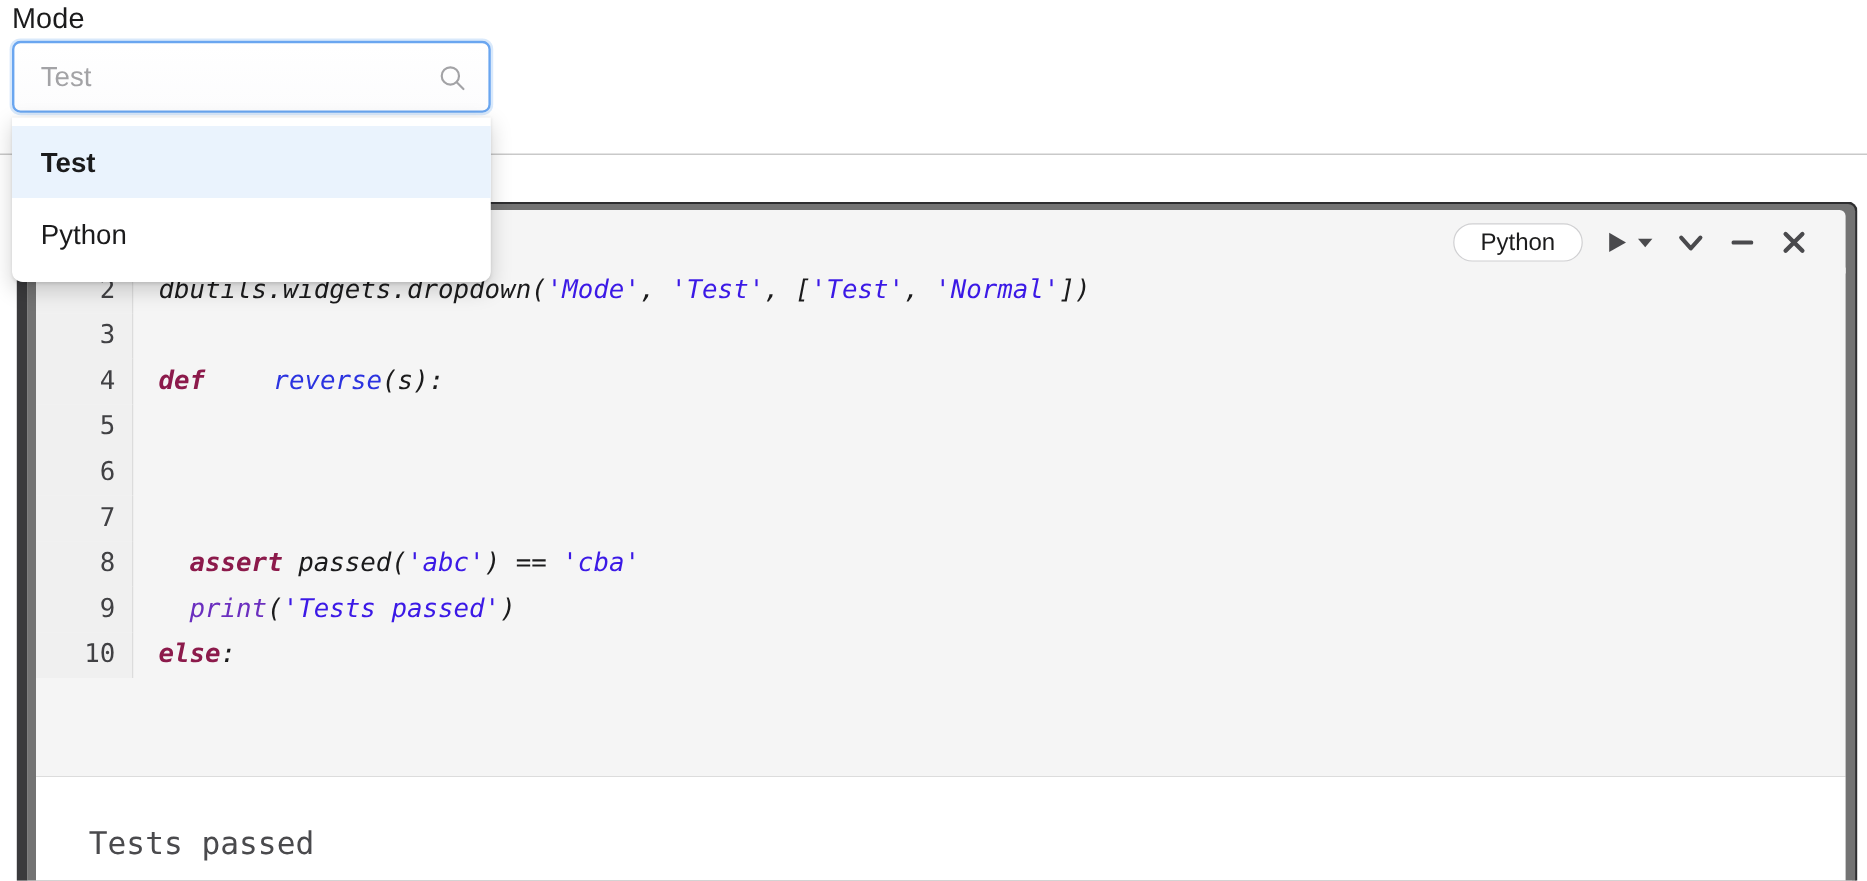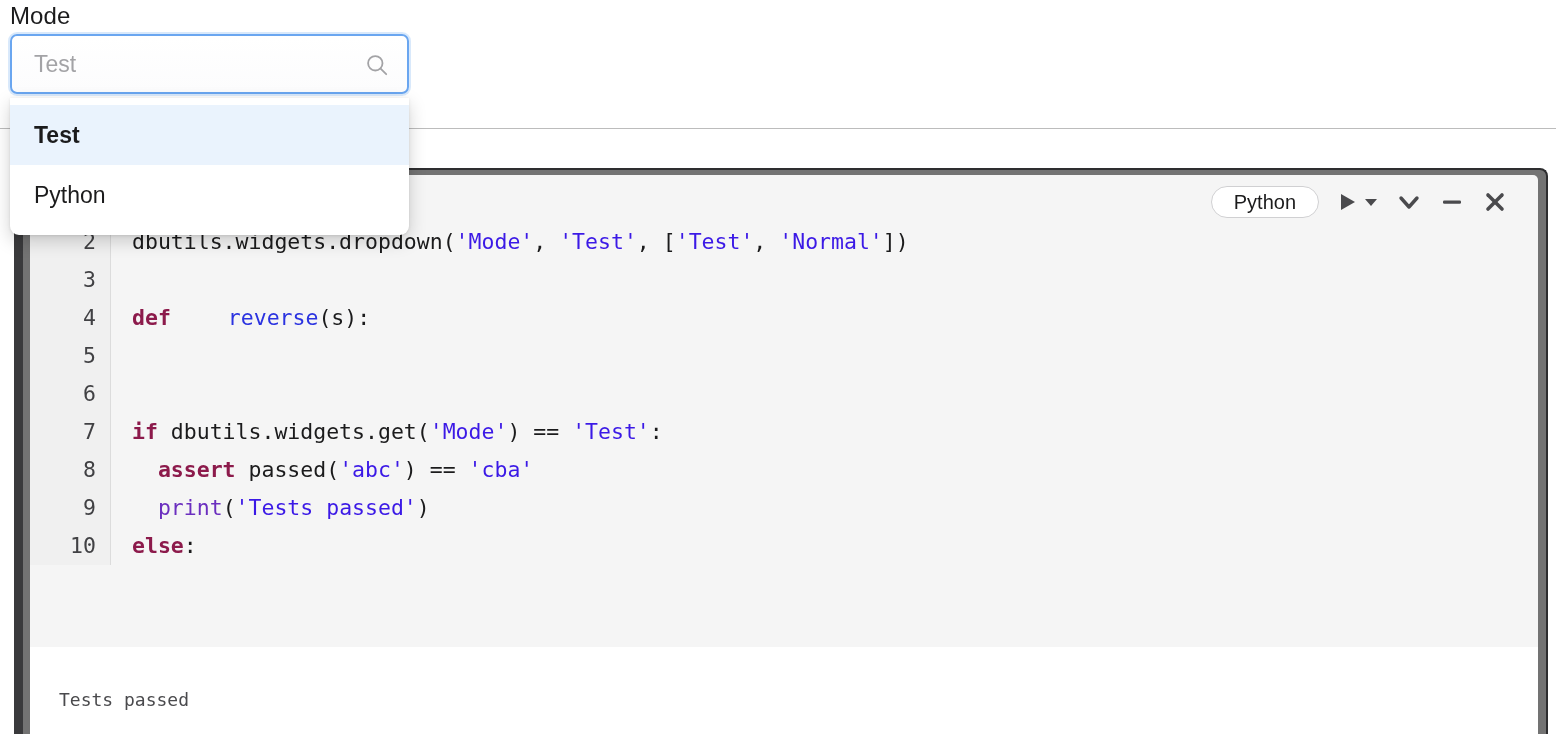--- a/index.html
+++ b/index.html
@@ -178,43 +178,44 @@
     text-align: right;
     padding-right: 14px;
     box-sizing: border-box;
     color: #414144;
     border-right: 1px solid #dcdcdc;
     background: #f0f0f0;
   }
   .code-text {
     padding-left: 21px;
     color: #1b1b1c;
+    font-style: italic;
   }
 
   
   .t-kw   { color: #8c1a4b; font-weight: bold; }
   .t-str  { color: #3b19e6; }
   .t-fn   { color: #2b33e0; margin-left: 44px; }
   .t-num  { color: #12713b; }
   .t-bi   { color: #6b2fbf; }
   .t-pl   { color: #1b1b1c; }
 
   
   #cell-output {
     position: absolute;
     left: 7px; top: 477px;
     width: 1508px;
     height: 87px;
     background: #ffffff;
   }
   #output-text {
     position: absolute;
-    left: 29px; top: 42px;
+    left: 44px; top: 42px;
     font-family: "DejaVu Sans Mono", "Liberation Mono", monospace;
-    font-size: 18px;
+    font-size: 26px;
     color: #4a4a4d;
     white-space: pre;
   }
 </style>
 </head>
 <body>
 
 <div id="widget-bar">
   <div class="widget-label">Mode</div>
 
@@ -278,21 +279,21 @@
 
       </div>
     </div>
 
     <div id="code-area">
         <div class="code-row"><div class="gutter">2</div><div class="code-text"><span class="t-pl">dbutils.widgets.dropdown(</span><span class="t-str">'Mode'</span><span class="t-pl">, </span><span class="t-str">'Test'</span><span class="t-pl">, [</span><span class="t-str">'Test'</span><span class="t-pl">, </span><span class="t-str">'Normal'</span><span class="t-pl">])</span></div></div>
         <div class="code-row"><div class="gutter">3</div><div class="code-text"><span class="t-pl"></span></div></div>
         <div class="code-row"><div class="gutter">4</div><div class="code-text"><span class="t-kw">def</span><span class="t-pl"> </span><span class="t-fn">reverse</span><span class="t-pl">(s):</span></div></div>
         <div class="code-row"><div class="gutter">5</div></div>
         <div class="code-row"><div class="gutter">6</div><div class="code-text"><span class="t-pl"></span></div></div>
-        <div class="code-row"><div class="gutter">7</div><div class="code-text"><span class="t-kw">if</span><span class="t-pl"> dbutils.widgets.get(</span><span class="t-str">'Mode'</span><span class="t-pl">) == </span><span class="t-str">'Test'</span><span class="t-pl">:</span></div></div>
+        <div class="code-row"><div class="gutter">7</div></div>
         <div class="code-row"><div class="gutter">8</div><div class="code-text"><span class="t-pl">  </span><span class="t-kw">assert</span><span class="t-pl"> passed(</span><span class="t-str">'abc'</span><span class="t-pl">) == </span><span class="t-str">'cba'</span></div></div>
         <div class="code-row"><div class="gutter">9</div><div class="code-text"><span class="t-pl">  </span><span class="t-bi">print</span><span class="t-pl">(</span><span class="t-str">'Tests passed'</span><span class="t-pl">)</span></div></div>
         <div class="code-row"><div class="gutter">10</div><div class="code-text"><span class="t-kw">else</span><span class="t-pl">:</span></div></div>
       </div>
 
     <div id="cell-output">
       <div id="output-text">Tests passed</div>
     </div>
 
   </div>

